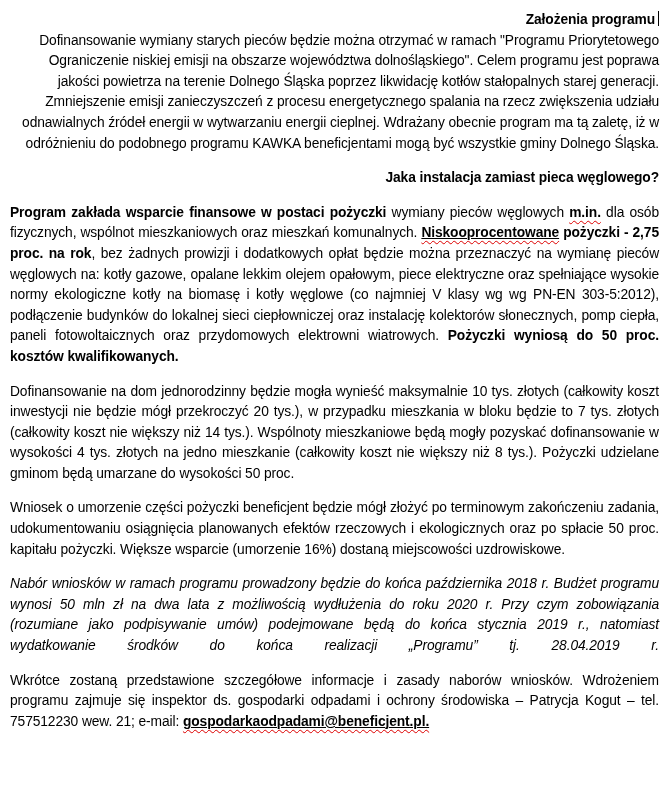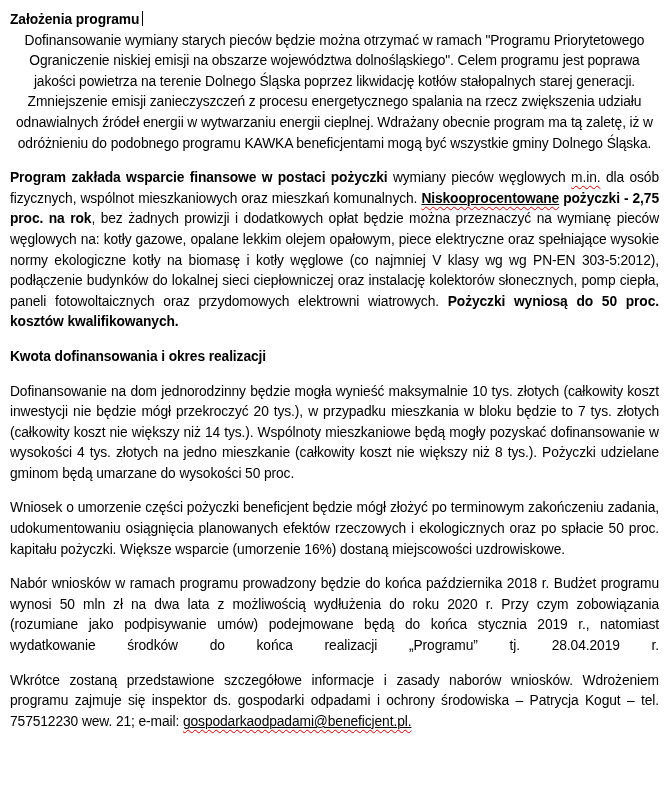--- a/index.html
+++ b/index.html
@@ -17,63 +17,65 @@
     color: #000000;
   }
   .doc {
     box-sizing: border-box;
     width: 671px;
     padding: 10px 12px 0 10px;
   }
   .para {
     margin: 0 0 14px 0;
     line-height: 20.6px;
+    text-align: right;
   }
   .title-line {
     margin-bottom: 0;
   }
   .b { font-weight: bold; }
-  .left { text-align: center; }
+  .left { text-align: right; }
   .just { text-align: justify; }
-  .just-last { text-align-last: justify; }
+  .just-last { text-align-last: justify; font-style: italic; }
   
   .u {
     text-decoration: underline;
     text-decoration-thickness: 1px;
   }
   
   .sq {
     text-decoration: underline;
     text-decoration-style: wavy;
     text-decoration-color: #dd0000;
     text-decoration-thickness: 1px;
     text-underline-offset: 2.5px;
+    font-weight: bold;
   }
   .caret {
     display: inline-block;
     width: 1px;
     height: 15px;
     background: #000000;
     margin-left: 3px;
     vertical-align: -2px;
   }
 </style>
 </head>
 <body>
 
 <div class="doc">
 
   <p class="para title-line"><span class="b">Założenia programu</span><span class="caret"></span></p>
 
   <p class="para left">Dofinansowanie wymiany starych pieców będzie można otrzymać w ramach "Programu Priorytetowego Ograniczenie niskiej emisji na obszarze województwa dolnośląskiego". Celem programu jest poprawa jakości powietrza na terenie Dolnego Śląska poprzez likwidację kotłów stałopalnych starej generacji. Zmniejszenie emisji zanieczyszczeń z procesu energetycznego spalania na rzecz zwiększenia udziału odnawialnych źródeł energii w wytwarzaniu energii cieplnej. Wdrażany obecnie program ma tą zaletę, iż w odróżnieniu do podobnego programu KAWKA beneficjentami mogą być wszystkie gminy Dolnego Śląska.</p>
 
+  <p class="para b">Jaka instalacja zamiast pieca węglowego?</p>
 
   <p class="para just"><span class="b">Program zakłada wsparcie finansowe w postaci pożyczki</span><span> wymiany pieców węglowych </span><span class="sq">m.in.</span><span> dla osób fizycznych, wspólnot mieszkaniowych oraz mieszkań komunalnych. </span><span class="b u"><span class="sq">Niskooprocentowane</span></span><span class="b"> pożyczki - 2,75 proc. na rok</span><span>, bez żadnych prowizji i dodatkowych opłat będzie można przeznaczyć na wymianę pieców węglowych na: kotły gazowe, opalane lekkim olejem opałowym, piece elektryczne oraz spełniające wysokie normy ekologiczne kotły na biomasę i kotły węglowe (co najmniej V klasy wg wg PN-EN 303-5:2012), podłączenie budynków do lokalnej sieci ciepłowniczej oraz instalację kolektorów słonecznych, pomp ciepła, paneli fotowoltaicznych oraz przydomowych elektrowni wiatrowych. </span><span class="b">Pożyczki wyniosą do 50 proc. kosztów kwalifikowanych.</span></p>
 
-  <p class="para b">Kwota dofinansowania i okres realizacji</p>
 
   <p class="para just">Dofinansowanie na dom jednorodzinny będzie mogła wynieść maksymalnie 10 tys. złotych (całkowity koszt inwestycji nie będzie mógł przekroczyć 20 tys.), w przypadku mieszkania w bloku będzie to 7 tys. złotych (całkowity koszt nie większy niż 14 tys.). Wspólnoty mieszkaniowe będą mogły pozyskać dofinansowanie w wysokości 4 tys. złotych na jedno mieszkanie (całkowity koszt nie większy niż 8 tys.). Pożyczki udzielane gminom będą umarzane do wysokości 50 proc.</p>
 
   <p class="para just">Wniosek o umorzenie części pożyczki beneficjent będzie mógł złożyć po terminowym zakończeniu zadania, udokumentowaniu osiągnięcia planowanych efektów rzeczowych i ekologicznych oraz po spłacie 50 proc. kapitału pożyczki. Większe wsparcie (umorzenie 16%) dostaną miejscowości uzdrowiskowe.</p>
 
   <p class="para just just-last">Nabór wniosków w ramach programu prowadzony będzie do końca października 2018 r. Budżet programu wynosi 50 mln zł na dwa lata z możliwością wydłużenia do roku 2020 r. Przy czym zobowiązania (rozumiane jako podpisywanie umów) podejmowane będą do końca stycznia 2019 r., natomiast wydatkowanie środków do końca realizacji „Programu” tj. 28.04.2019 r.</p>
 
   <p class="para just"><span>Wkrótce zostaną przedstawione szczegółowe informacje i zasady naborów wniosków. Wdrożeniem programu zajmuje się inspektor ds. gospodarki odpadami i ochrony środowiska – Patrycja Kogut – tel. 757512230 wew. 21; e-mail: </span><span class="u"><span class="sq">gospodarkaodpadami@beneficjent.pl.</span></span></p>
 
 </div>

